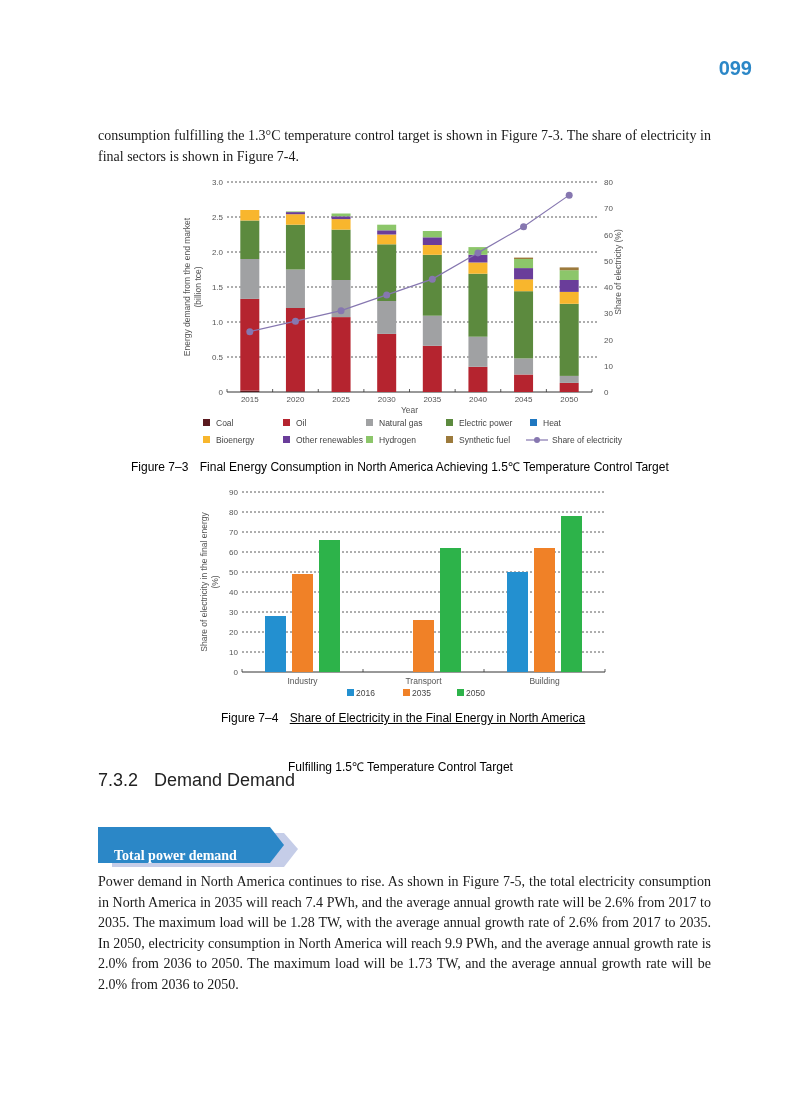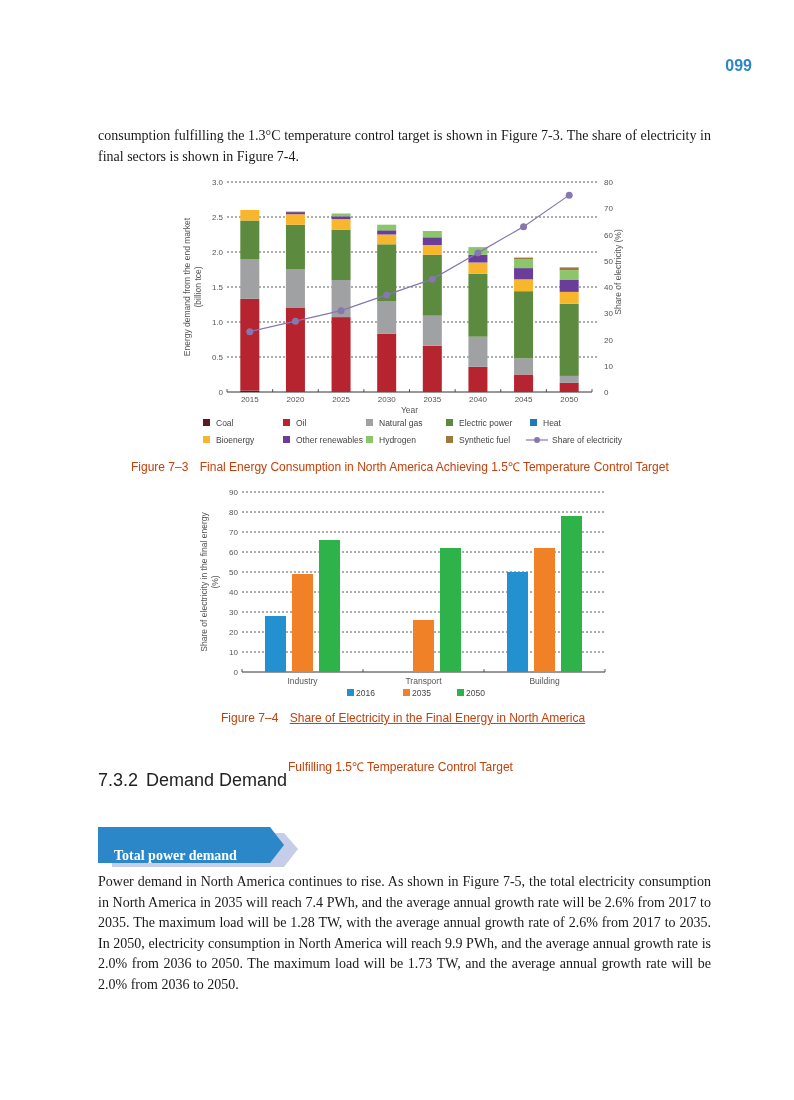--- a/index.html
+++ b/index.html
@@ -1,24 +1,24 @@
 <!DOCTYPE html>
 <html><head>
 <meta charset="utf-8">
 <style>
   * { box-sizing: border-box; margin: 0; padding: 0; }
   body { width: 794px; height: 1100px; background: #ffffff; position: relative; font-family: "Liberation Serif", serif; color: #222; overflow: hidden; }
-  .page-num { position: absolute; right: 42px; top: 57px; font-family: "Liberation Sans", sans-serif; font-weight: bold; font-size: 16px; color: #2b87c7; }
+  .page-num { position: absolute; right: 42px; top: 57px; font-family: "Liberation Sans", sans-serif; font-weight: bold; font-size: 20px; color: #2b87c7; }
   .para { position: absolute; left: 98px; width: 613px; font-size: 14px; line-height: 20.5px; text-align: justify; color: #1a1a1a; }
   .para1 { top: 126px; }
   .para2 { top: 872px; }
   svg text { font-family: "Liberation Sans", sans-serif; }
-  .caption { position: absolute; font-family: "Liberation Sans", sans-serif; font-size: 12px; color: #c2410c; white-space: nowrap; }
+  .caption { position: absolute; font-family: "Liberation Sans", sans-serif; font-size: 12px; color: #000000; white-space: nowrap; }
   .section-title { position: absolute; left: 98px; top: 770px; font-family: "Liberation Sans", sans-serif; font-size: 18px; color: #222; }
-  .section-title .num { margin-right: 8px; }
+  .section-title .num { margin-right: 16px; }
   .banner { position: absolute; left: 98px; top: 827px; width: 200px; height: 40px; }
   .banner-label { position: absolute; left: 16px; top: 21px; font-family: "Liberation Serif", serif; font-weight: bold; font-size: 14px; color: #fff; }
 </style>
 </head>
 <body>
 
 <div class="page-num">099</div>
 
 <p class="para para1">consumption fulfilling the 1.3°C temperature control target is shown in Figure 7-3. The share of electricity in final sectors is shown in Figure 7-4.</p>
 

